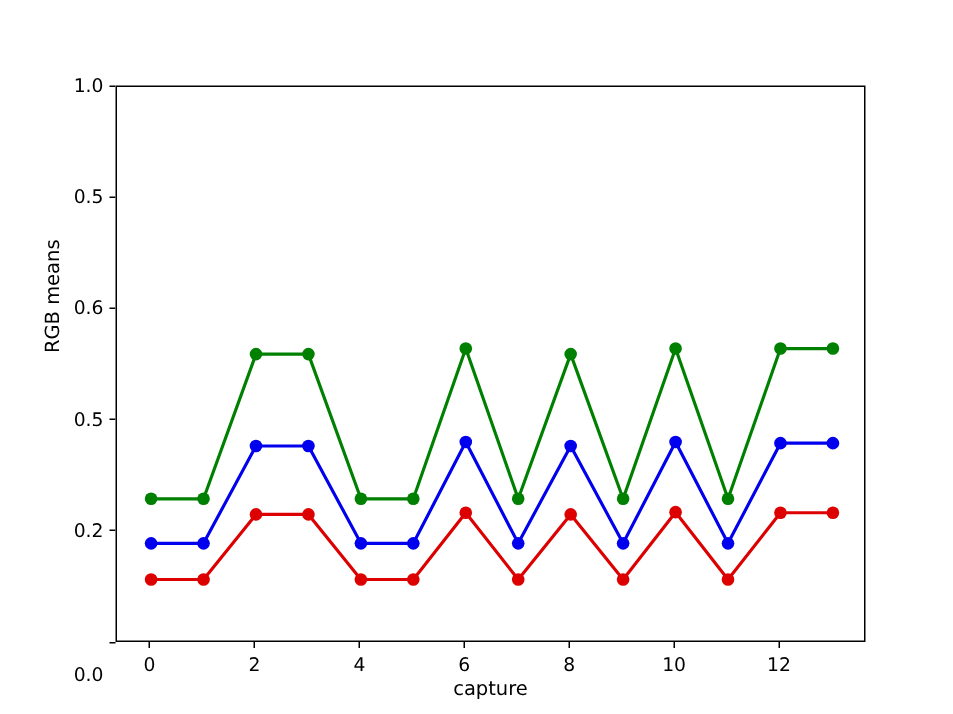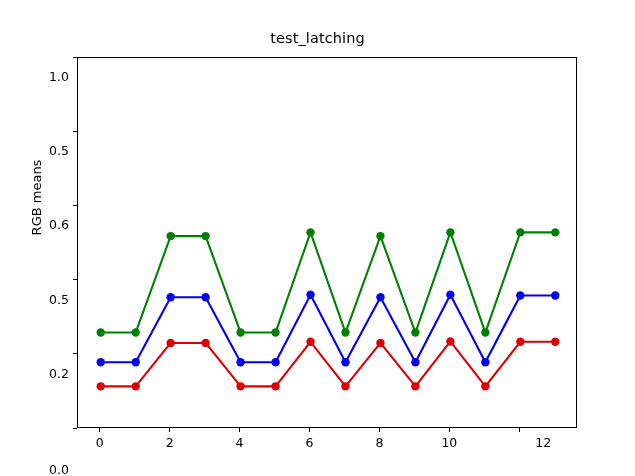--- a/index.html
+++ b/index.html
@@ -48,21 +48,20 @@
     height: 371px;
     display: block;
   }
   .ytick-label {
     position: absolute;
     right: 643px;   
     font-size: 12.5px;
     color: #000000;
     text-align: right;
     white-space: nowrap;
-    margin-top: 20px;
   }
   .ytick-mark {
     position: absolute;
     width: 4px;
     height: 1.1px;
     background: #000000;
   }
   .xtick-label {
     position: absolute;
     font-size: 12.5px;
@@ -104,21 +103,20 @@
     top: 0;
     width: 0;
     height: 0;
   }
 </style>
 </head>
 <body>
 
 <div id="figure">
 
-  <div id="chart-title">test_latching</div>
 
   <div id="ylabel-wrap">
     <div id="ylabel">RGB means</div>
   </div>
 
   <div id="yticks-layer">
       <div class="ytick-mark" style="left: 73px; top: 427.5px;"></div>
       <div class="ytick-label" style="left: 25px; width: 44px; right: auto; top: 442px;">0.0</div>
       <div class="ytick-mark" style="left: 73px; top: 353.3px;"></div>
       <div class="ytick-label" style="left: 25px; width: 44px; right: auto; top: 345.8px;">0.2</div>
@@ -138,21 +136,21 @@
       <div class="xtick-label" style="left: 169.657px; top: 435px;">2</div>
       <div class="xtick-mark" style="left: 239.087px; top: 428px;"></div>
       <div class="xtick-label" style="left: 239.587px; top: 435px;">4</div>
       <div class="xtick-mark" style="left: 309.017px; top: 428px;"></div>
       <div class="xtick-label" style="left: 309.517px; top: 435px;">6</div>
       <div class="xtick-mark" style="left: 378.948px; top: 428px;"></div>
       <div class="xtick-label" style="left: 379.448px; top: 435px;">8</div>
       <div class="xtick-mark" style="left: 448.878px; top: 428px;"></div>
       <div class="xtick-label" style="left: 449.378px; top: 435px; text-align: right;">10</div>
       <div class="xtick-mark" style="left: 518.808px; top: 428px;"></div>
-      <div class="xtick-label" style="left: 519.308px; top: 435px; margin-left: 24px;">12</div>
+      <div class="xtick-label" style="left: 519.308px; top: 435px;">12</div>
     </div>
 
   <div id="axes">
     <svg id="plot-svg" viewBox="0 0 500 371" preserveAspectRatio="none">
       <g id="series-layer">
           <g>
             <polyline points="22.73,274.54 57.69,274.54 92.66,178.08 127.62,178.08 162.59,274.54 197.55,274.54 232.52,174.37 267.48,274.54 302.45,178.08 337.41,274.54 372.38,174.37 407.34,274.54 442.31,174.37 477.27,174.37" fill="none" stroke="#008000" stroke-width="2.1" stroke-linejoin="round" stroke-linecap="round"></polyline>
             <circle cx="22.73" cy="274.54" r="4.2" fill="#008000"></circle>
             <circle cx="57.69" cy="274.54" r="4.2" fill="#008000"></circle>
             <circle cx="92.66" cy="178.08" r="4.2" fill="#008000"></circle>
@@ -199,14 +197,15 @@
             <circle cx="337.41" cy="328.33" r="4.2" fill="#dd0000"></circle>
             <circle cx="372.38" cy="283.44" r="4.2" fill="#dd0000"></circle>
             <circle cx="407.34" cy="328.33" r="4.2" fill="#dd0000"></circle>
             <circle cx="442.31" cy="283.81" r="4.2" fill="#dd0000"></circle>
             <circle cx="477.27" cy="283.81" r="4.2" fill="#dd0000"></circle>
           </g>
         </g>
     </svg>
   </div>
 
+  <div id="xlabel">capture</div>
 
 </div>
 
 </body></html>

